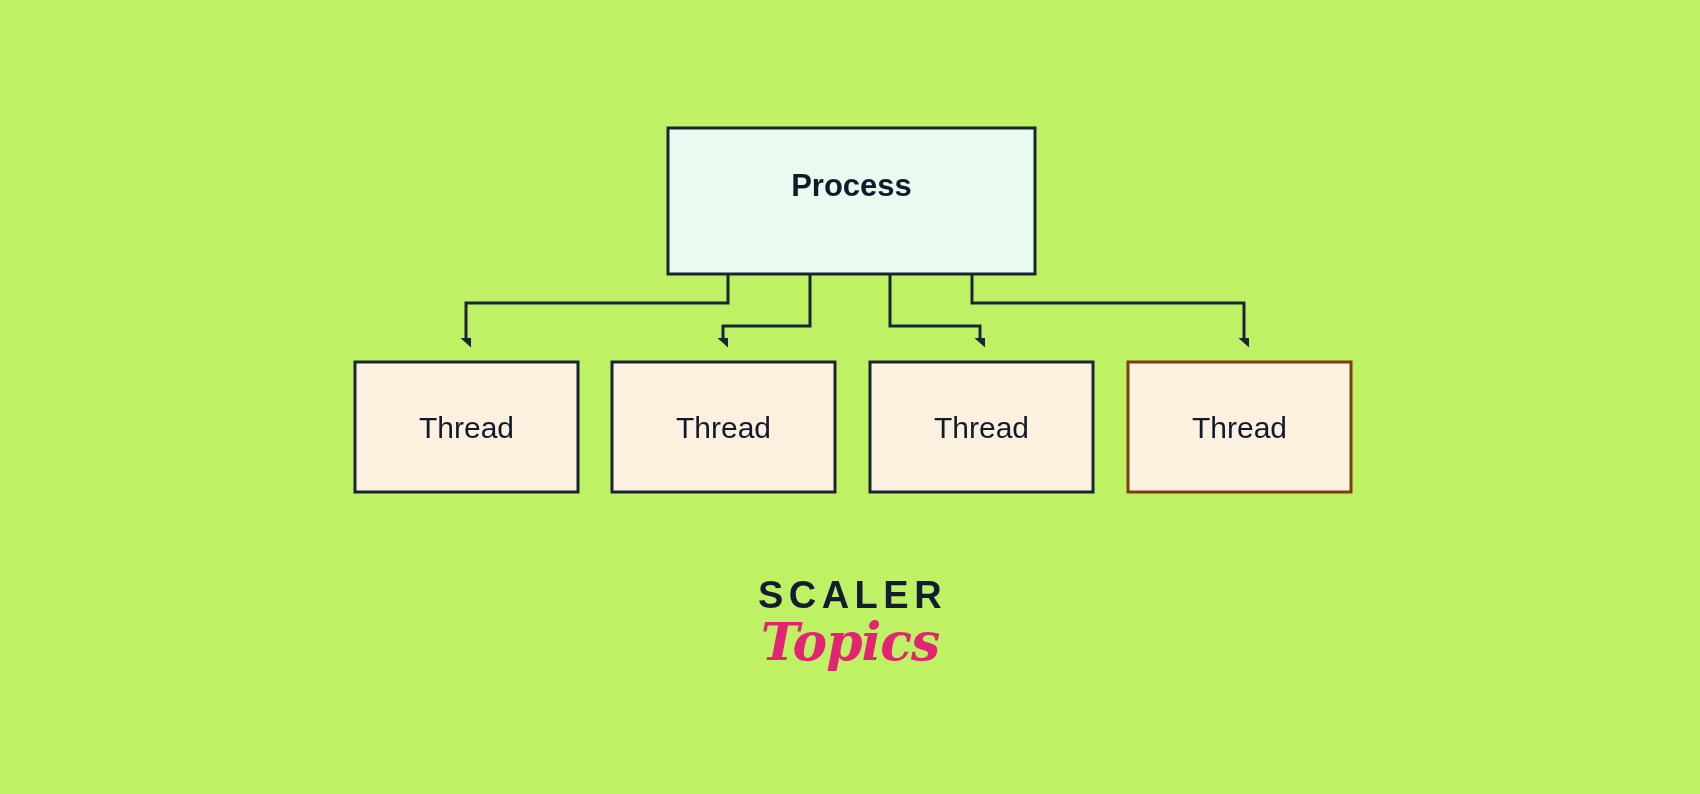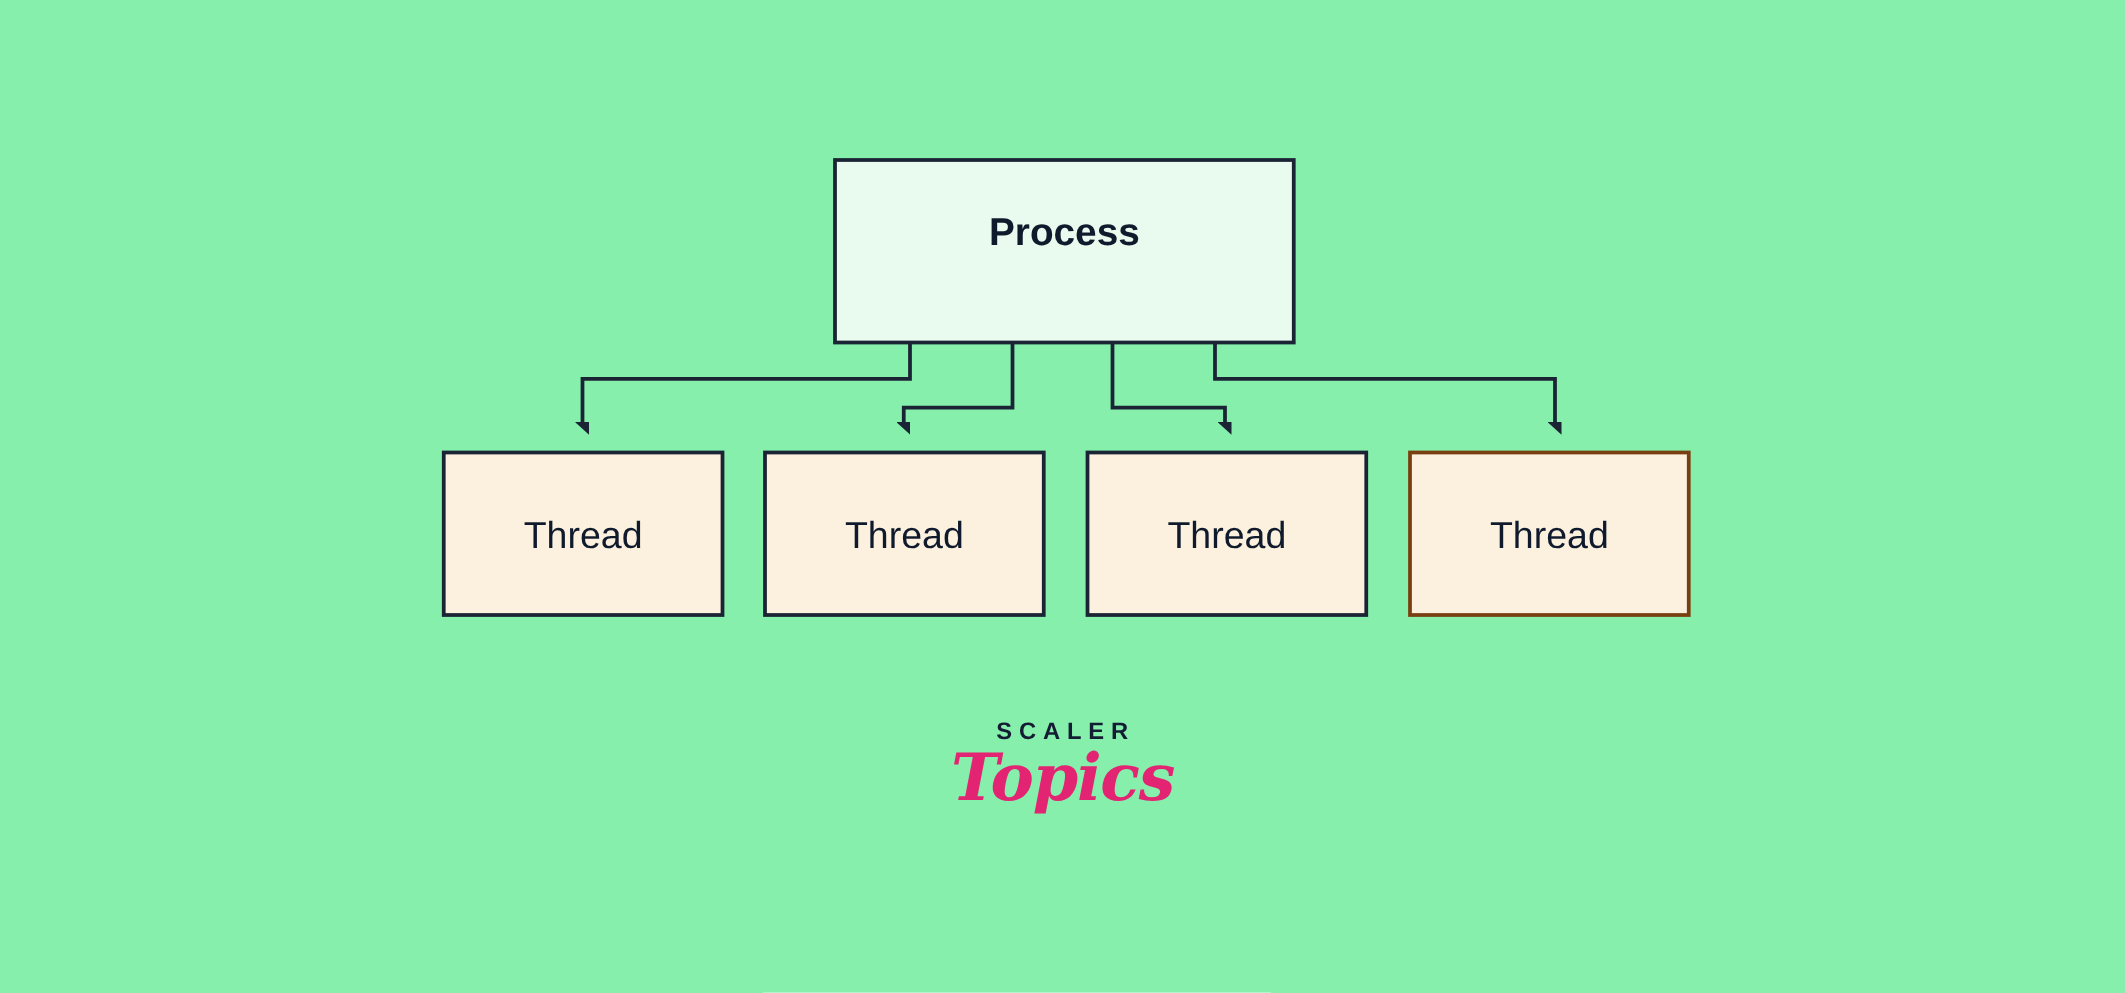--- a/index.html
+++ b/index.html
@@ -10,21 +10,21 @@
   body {
     width: 1700px;
     height: 794px;
     font-family: "Liberation Sans", sans-serif;
     overflow: hidden;
   }
   #canvas {
     position: relative;
     width: 1700px;
     height: 794px;
-    background: #86efac;
+    background: #bef264;
   }
   #diagram-svg {
     position: absolute;
     left: 0;
     top: 0;
     width: 1700px;
     height: 794px;
   }
   .node-label {
     font-family: "Liberation Sans", sans-serif;
@@ -42,21 +42,21 @@
     position: absolute;
     left: 0;
     top: 576px;
     width: 1700px;
     text-align: center;
     user-select: none;
   }
   #logo-wordmark {
     font-family: "Liberation Sans", sans-serif;
     font-weight: bold;
-    font-size: 19px;
+    font-size: 38px;
     letter-spacing: 5.5px;
     color: #131c33;
     line-height: 1;
     display: block;
     padding-left: 5px;
   }
   #logo-script {
     font-family: "DejaVu Serif", serif;
     font-style: italic;
     font-weight: bold;

